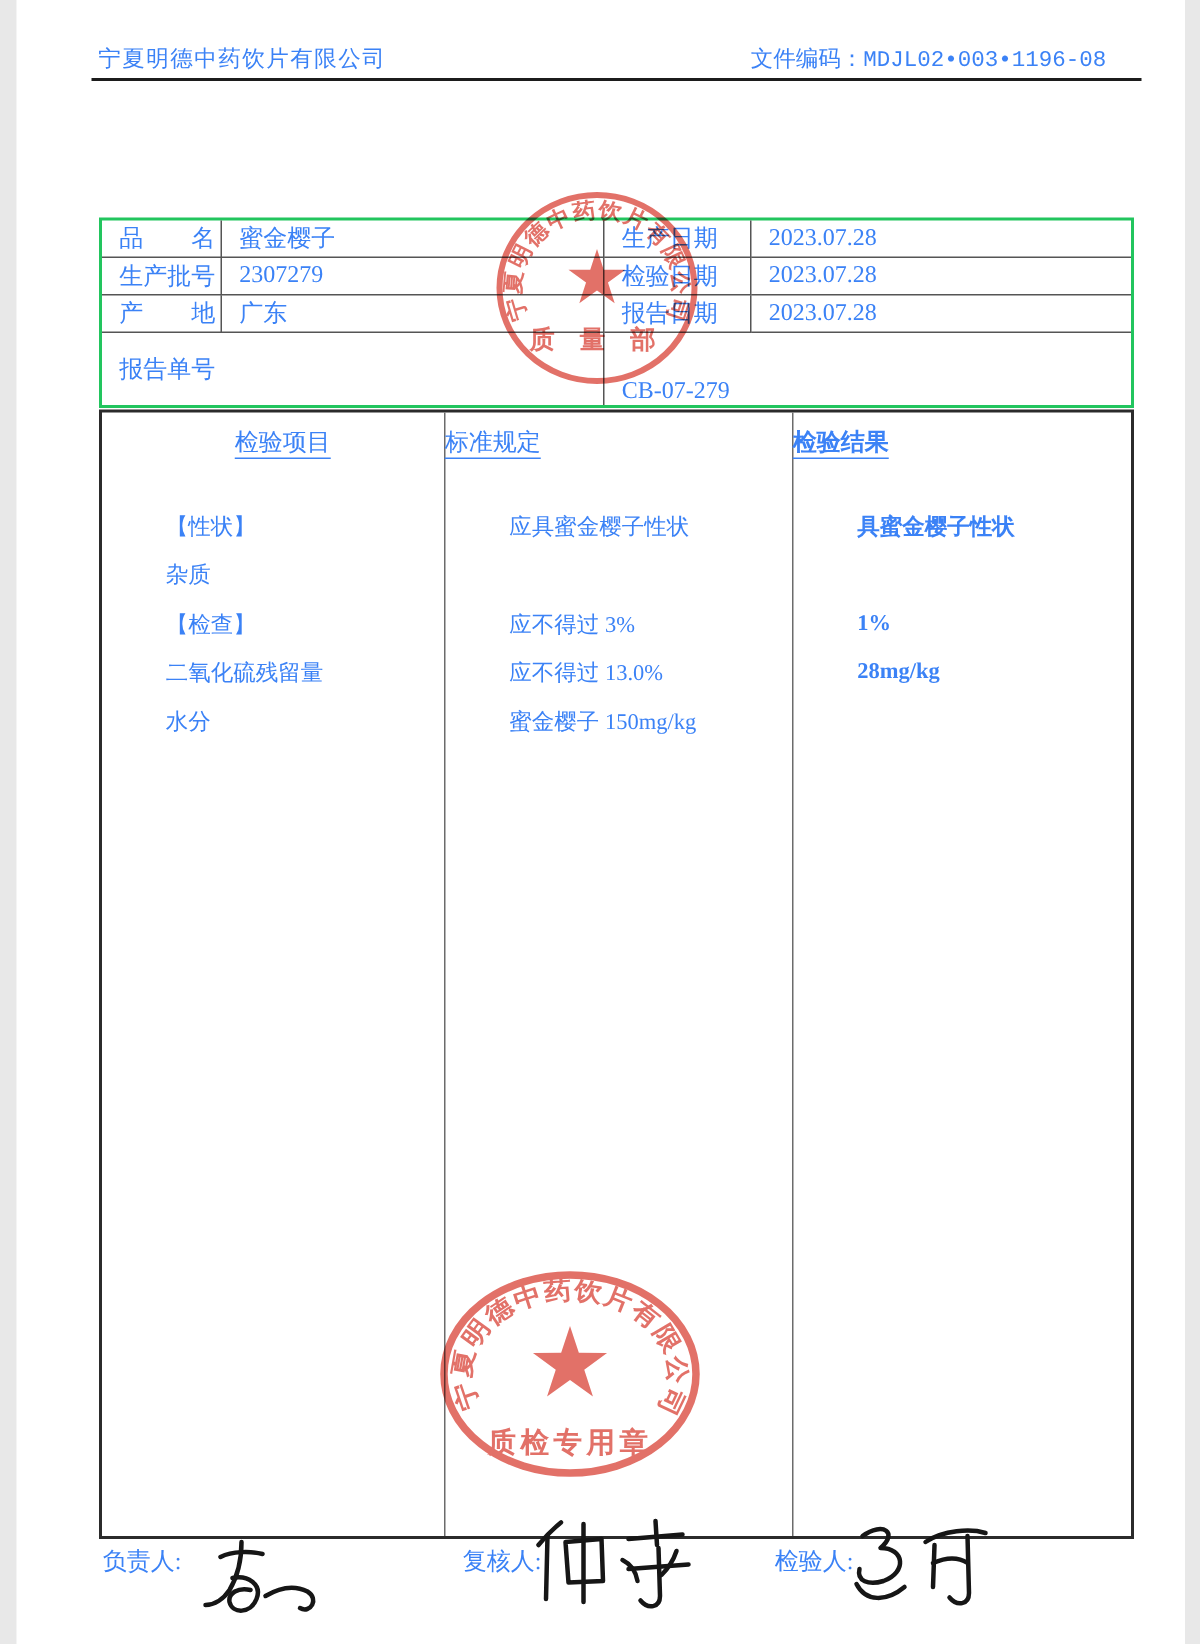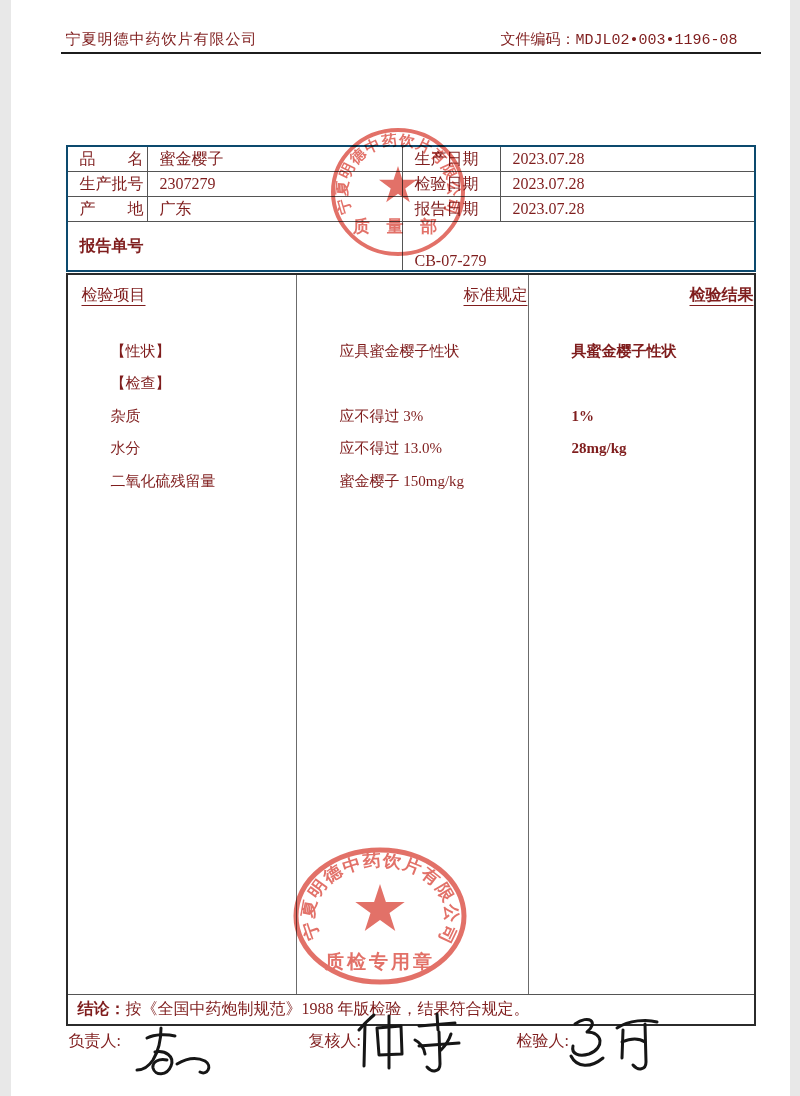--- a/index.html
+++ b/index.html
@@ -1,55 +1,55 @@
 <!DOCTYPE html>
 <html><head>
 <meta charset="utf-8">
 <style>
   * { margin:0; padding:0; box-sizing:border-box; }
   html,body { background:#e8e8e8; }
   .page {
     position:relative; width:779px; height:1096px; margin:0 auto;
     background:#ffffff; overflow:hidden;
-    font-family:"Liberation Serif","DejaVu Serif",serif; color:#7f1d1d;
+    font-family:"Liberation Serif","DejaVu Serif",serif; color:#3b82f6;
   }
   
   .hdr-company { position:absolute; left:55px; top:30px; font-size:15px; letter-spacing:1px; }
   .hdr-code    { position:absolute; right:52px; top:30px; font-size:15px; font-family:"Liberation Mono","DejaVu Sans Mono",monospace; }
   .hdr-rule    { position:absolute; left:50px; top:52px; width:700px; height:2px; background:#1c1c1c; }
   
   .doc-title { position:absolute; left:0; top:86px; width:100%; text-align:center;
                font-size:31px; font-weight:bold; letter-spacing:5px; }
   
   .info-table {
     position:absolute; left:55px; top:145px; width:690px; height:127px;
     display:grid; grid-template-columns:80px 255px 98px 1fr;
     grid-template-rows:repeat(4,1fr);
-    border:2px solid #0c4a6e; font-size:16px;
+    border:2px solid #22c55e; font-size:16px;
   }
   .info-table .cell { display:flex; align-items:center; padding-left:12px;
     border-right:1px solid #555; border-bottom:1px solid #555; }
   .info-table .cell.noR { border-right:none; }
   .info-table .cell.noB { border-bottom:none; }
-  .info-table .span2 { grid-column:1 / 3;font-weight:bold; }
+  .info-table .span2 { grid-column:1 / 3; }
   .info-table .span2v { grid-column:3 / 5;margin-top:30px; }
   
   .result-table {
     position:absolute; left:55px; top:273px; width:690px; height:753px;
     border:2px solid #2b2b2b; display:flex; flex-direction:column; font-size:15px;
   }
   .rt-body { flex:1; display:flex; }
   .rt-col { position:relative; height:100%; }
-  .rt-col.c1 { width:229px; border-right:1px solid #6b6b6b; }
+  .rt-col.c1 { width:229px; border-right:1px solid #6b6b6b;text-align:center; }
   .rt-col.c2 { width:232px; border-right:1px solid #6b6b6b; }
   .rt-col.c3 { flex:1;font-weight:bold; }
   .rt-head { position:absolute; top:10px; left:0; width:100%; font-size:16px;
     text-decoration:underline; text-underline-offset:5px; text-decoration-thickness:1px; }
   .rt-head.left { padding-left:14px; }
-  .rt-head.center { text-align:right; }
+  .rt-head.center { text-align:left; }
   .rt-lines { position:absolute; top:60px; left:0; width:100%;padding-left:29px; }
   .rt-line { height:32.5px; display:flex; align-items:center; padding-left:14px; }
   .rt-conclusion { height:30px; border-top:1.5px solid #555; display:flex;
     align-items:center; padding-left:10px; font-size:16px; }
   .rt-conclusion .lbl { font-weight:bold; }
   
   .ft-label { position:absolute; top:1031px; font-size:16px; }
   .ft-label.owner { left:58px; }
   .ft-label.reviewer { left:298px; }
   .ft-label.inspector { left:506px;text-align:center; }
@@ -90,24 +90,24 @@
     <div class="cell span2 noB">报告单号</div>
     <div class="cell span2v noR noB">CB-07-279</div>
   </div>
 
   <div class="result-table">
     <div class="rt-body">
       <div class="rt-col c1">
         <div class="rt-head left">检验项目</div>
         <div class="rt-lines">
           <div class="rt-line">【性状】</div>
+          <div class="rt-line">杂质</div>
           <div class="rt-line">【检查】</div>
-          <div class="rt-line">杂质</div>
+          <div class="rt-line">二氧化硫残留量</div>
           <div class="rt-line">水分</div>
-          <div class="rt-line">二氧化硫残留量</div>
         </div>
       </div>
       <div class="rt-col c2">
         <div class="rt-head center">标准规定</div>
         <div class="rt-lines">
           <div class="rt-line">应具蜜金樱子性状</div>
           <div class="rt-line"></div>
           <div class="rt-line">应不得过 3%</div>
           <div class="rt-line">应不得过 13.0%</div>
           <div class="rt-line">蜜金樱子 150mg/kg</div>
@@ -115,24 +115,20 @@
       </div>
       <div class="rt-col c3">
         <div class="rt-head center">检验结果</div>
         <div class="rt-lines">
           <div class="rt-line">具蜜金樱子性状</div>
           <div class="rt-line"></div>
           <div class="rt-line">1%</div>
           <div class="rt-line">28mg/kg</div>
         </div>
       </div>
-    </div>
-    <div class="rt-conclusion">
-      <span class="lbl">结论：</span>
-      <span>按《全国中药炮制规范》1988 年版检验，结果符合规定。</span>
     </div>
   </div>
 
   <div class="ft-label owner">负责人:</div>
   <div class="ft-label reviewer">复核人:</div>
   <div class="ft-label inspector">检验人:</div>
 
   <svg class="sig" style="left:108px; top:1024px;" width="130" height="60" viewBox="0 0 130 60">
     <path d="M28,14 C36,10 48,10 56,12"></path>
     <path d="M42,4 C42,14 40,26 34,36 C30,42 24,46 18,46"></path>

